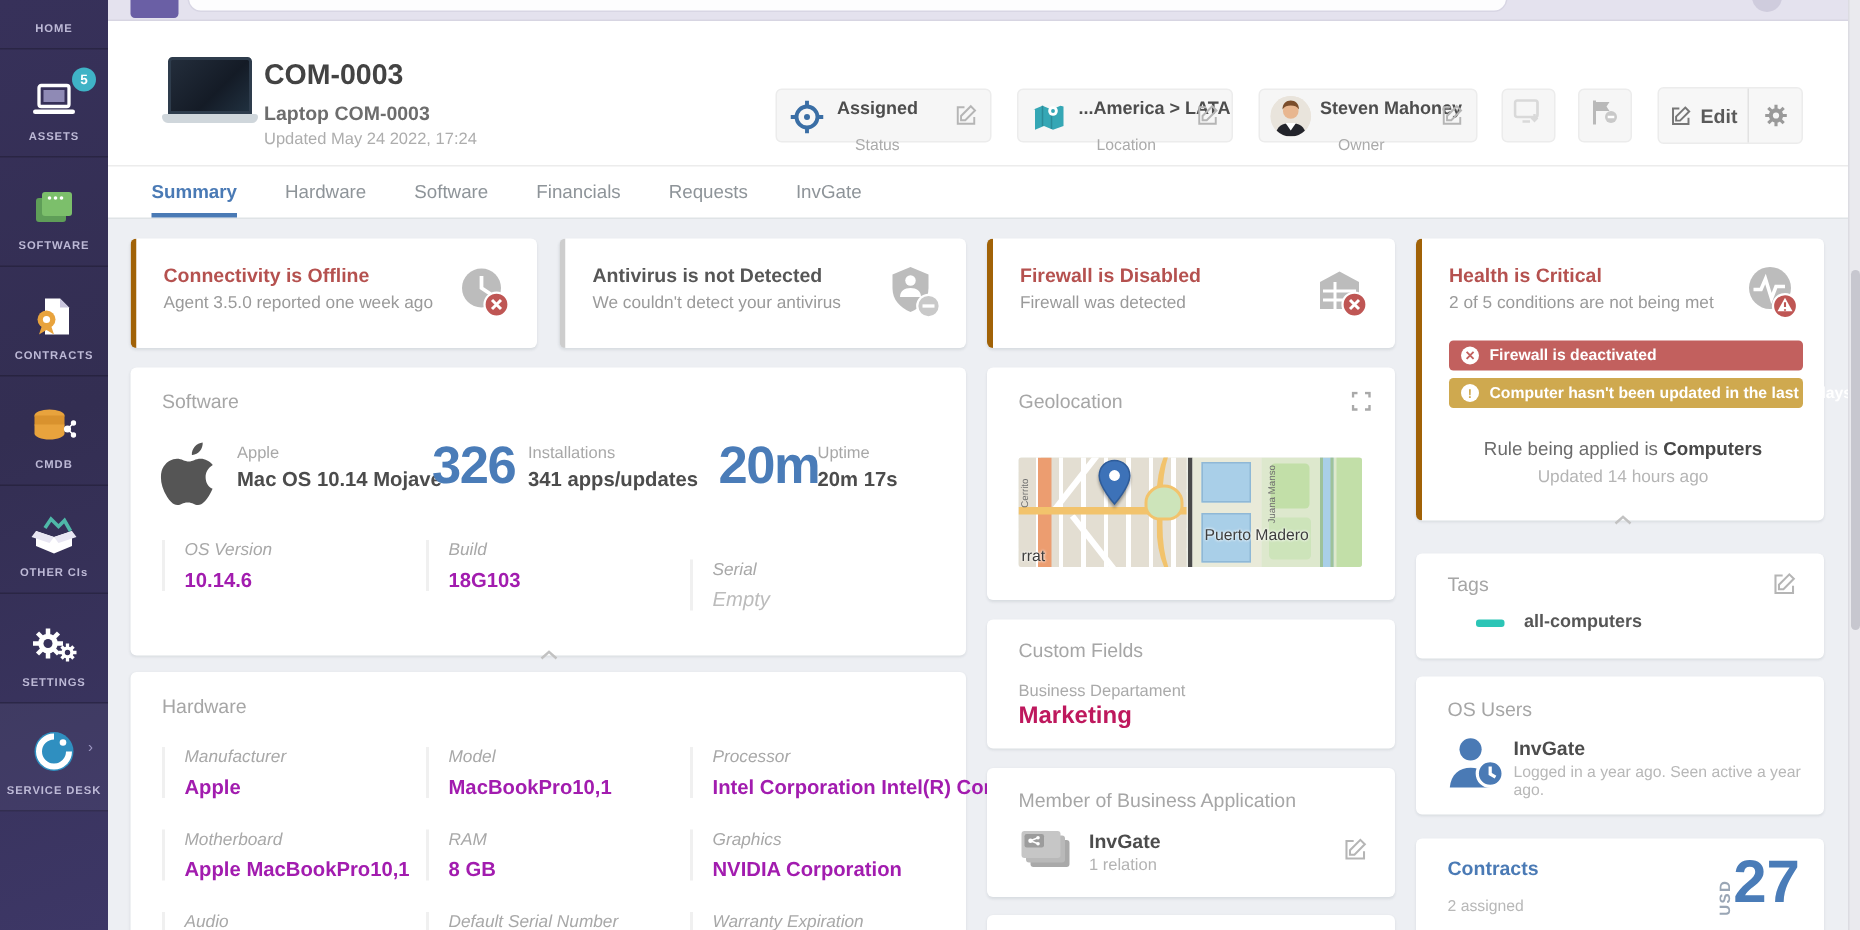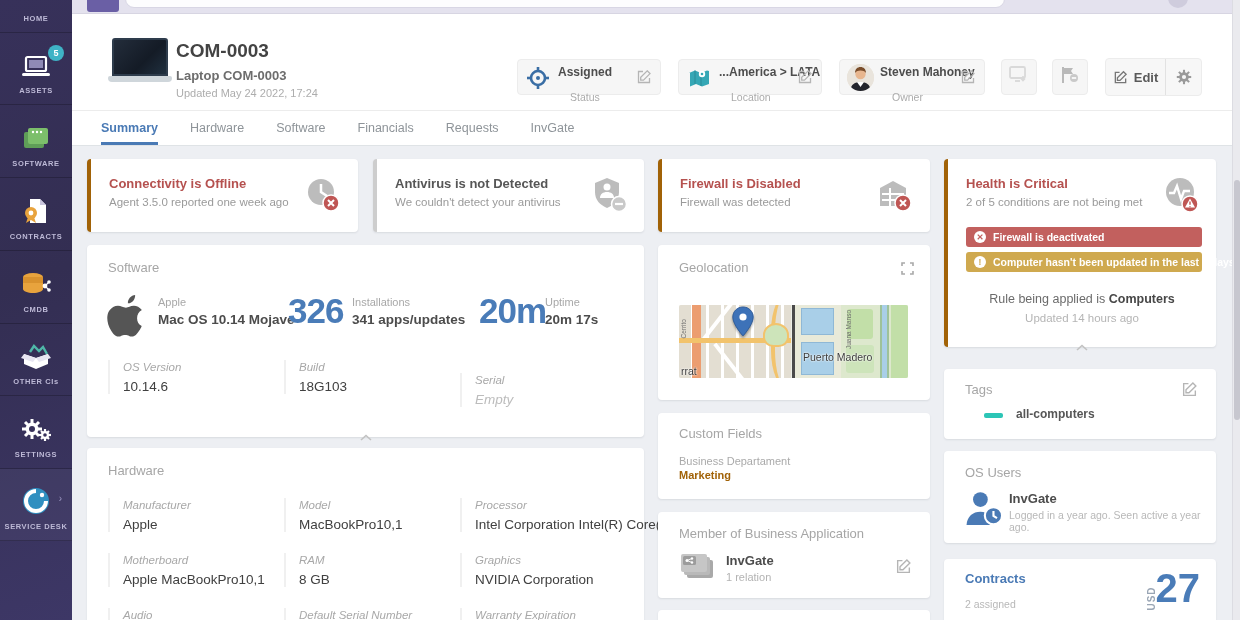--- a/index.html
+++ b/index.html
@@ -70,21 +70,21 @@
     display:flex; align-items:center; justify-content:center; }
   .banner.error .b-icon { color:#c2605e; }
   .banner.warning .b-icon { color:#cfa94f; }
   .b-text { font-size:10.5px; font-weight:bold; color:#fff; white-space:nowrap; }
   .rule-line { position:absolute; left:0; top:133px; width:100%; text-align:center; font-size:12.5px; color:#6b6b6b; }
   .rule-line b { color:#474747; }
   .rule-upd { position:absolute; left:0; top:153px; width:100%; text-align:center; font-size:11.5px; color:#b5b5b5; }
 
   .cell { position:absolute; border-left:2px solid #f0f0f0; padding:1px 0 0 13px; }
   .cell .c-lbl { font-size:11.5px; color:#a8a8a8; margin-bottom:6px; white-space:nowrap;font-style:italic; }
-  .cell .c-val { font-size:13.5px; font-weight:normal; color:#404040; white-space:nowrap; }
+  .cell .c-val { font-size:13.5px; font-weight:bold; color:#a21caf; white-space:nowrap; }
   .cell .c-val.empty { font-weight:normal; font-style:italic; color:#bcbcbc; }
 
   .big-num { position:absolute; font-size:35px; font-weight:bold; color:#4a7cb8; letter-spacing:-1px; }
   .mini-lbl { font-size:11px; color:#a8a8a8; margin-bottom:4px; }
   .mini-val { font-size:13.5px; font-weight:bold; color:#4c4c4c; white-space:nowrap; }
 
   .pencil-sm { width:17px; height:17px; cursor:pointer; }
 
   
   .map { position:absolute; left:21px; top:60px; width:229px; height:73px; border-radius:2px; overflow:hidden; background:#eceee6; cursor:grab; }
@@ -544,21 +544,21 @@
             <path d="M12 1C6.2 1 1.8 5.4 1.8 11.2 1.8 18.5 12 30 12 30s10.2-11.5 10.2-18.8C22.2 5.4 17.8 1 12 1z" fill="#3d72b8" stroke="#2f5c99" stroke-width="1"></path>
             <circle cx="12" cy="11" r="3.6" fill="#fff"></circle>
           </svg>
       </span>
     </div>
   </div>
 
   <div class="card" style="left:658px; top:413px; width:272px; height:86px">
     <div class="card-title" style="top:13px">Custom Fields</div>
     <div style="position:absolute; left:21px; top:42px; font-size:11px; color:#aaa">Business Departament</div>
-    <div style="position:absolute; left:21px; top:56px; font-size:11px; font-weight:bold; color:#a16207">Marketing</div>
+    <div style="position:absolute; left:21px; top:56px; font-size:16px; font-weight:bold; color:#be185d">Marketing</div>
   </div>
 
   <div class="card" style="left:658px; top:512px; width:272px; height:86px">
     <div class="card-title" style="top:14px">Member of Business Application</div>
     <span style="position:absolute; left:21px; top:40px">
       <svg width="38" height="30" viewBox="0 0 38 30">
           <rect x="8" y="8" width="26" height="18" rx="2" fill="#a9a9a9"></rect>
           <rect x="5" y="5" width="26" height="18" rx="2" fill="#b9b9b9"></rect>
           <rect x="2" y="2" width="26" height="18" rx="2" fill="#c6c6c6"></rect>
           <rect x="4" y="4" width="13" height="9" rx="1.5" fill="#9c9c9c"></rect>

